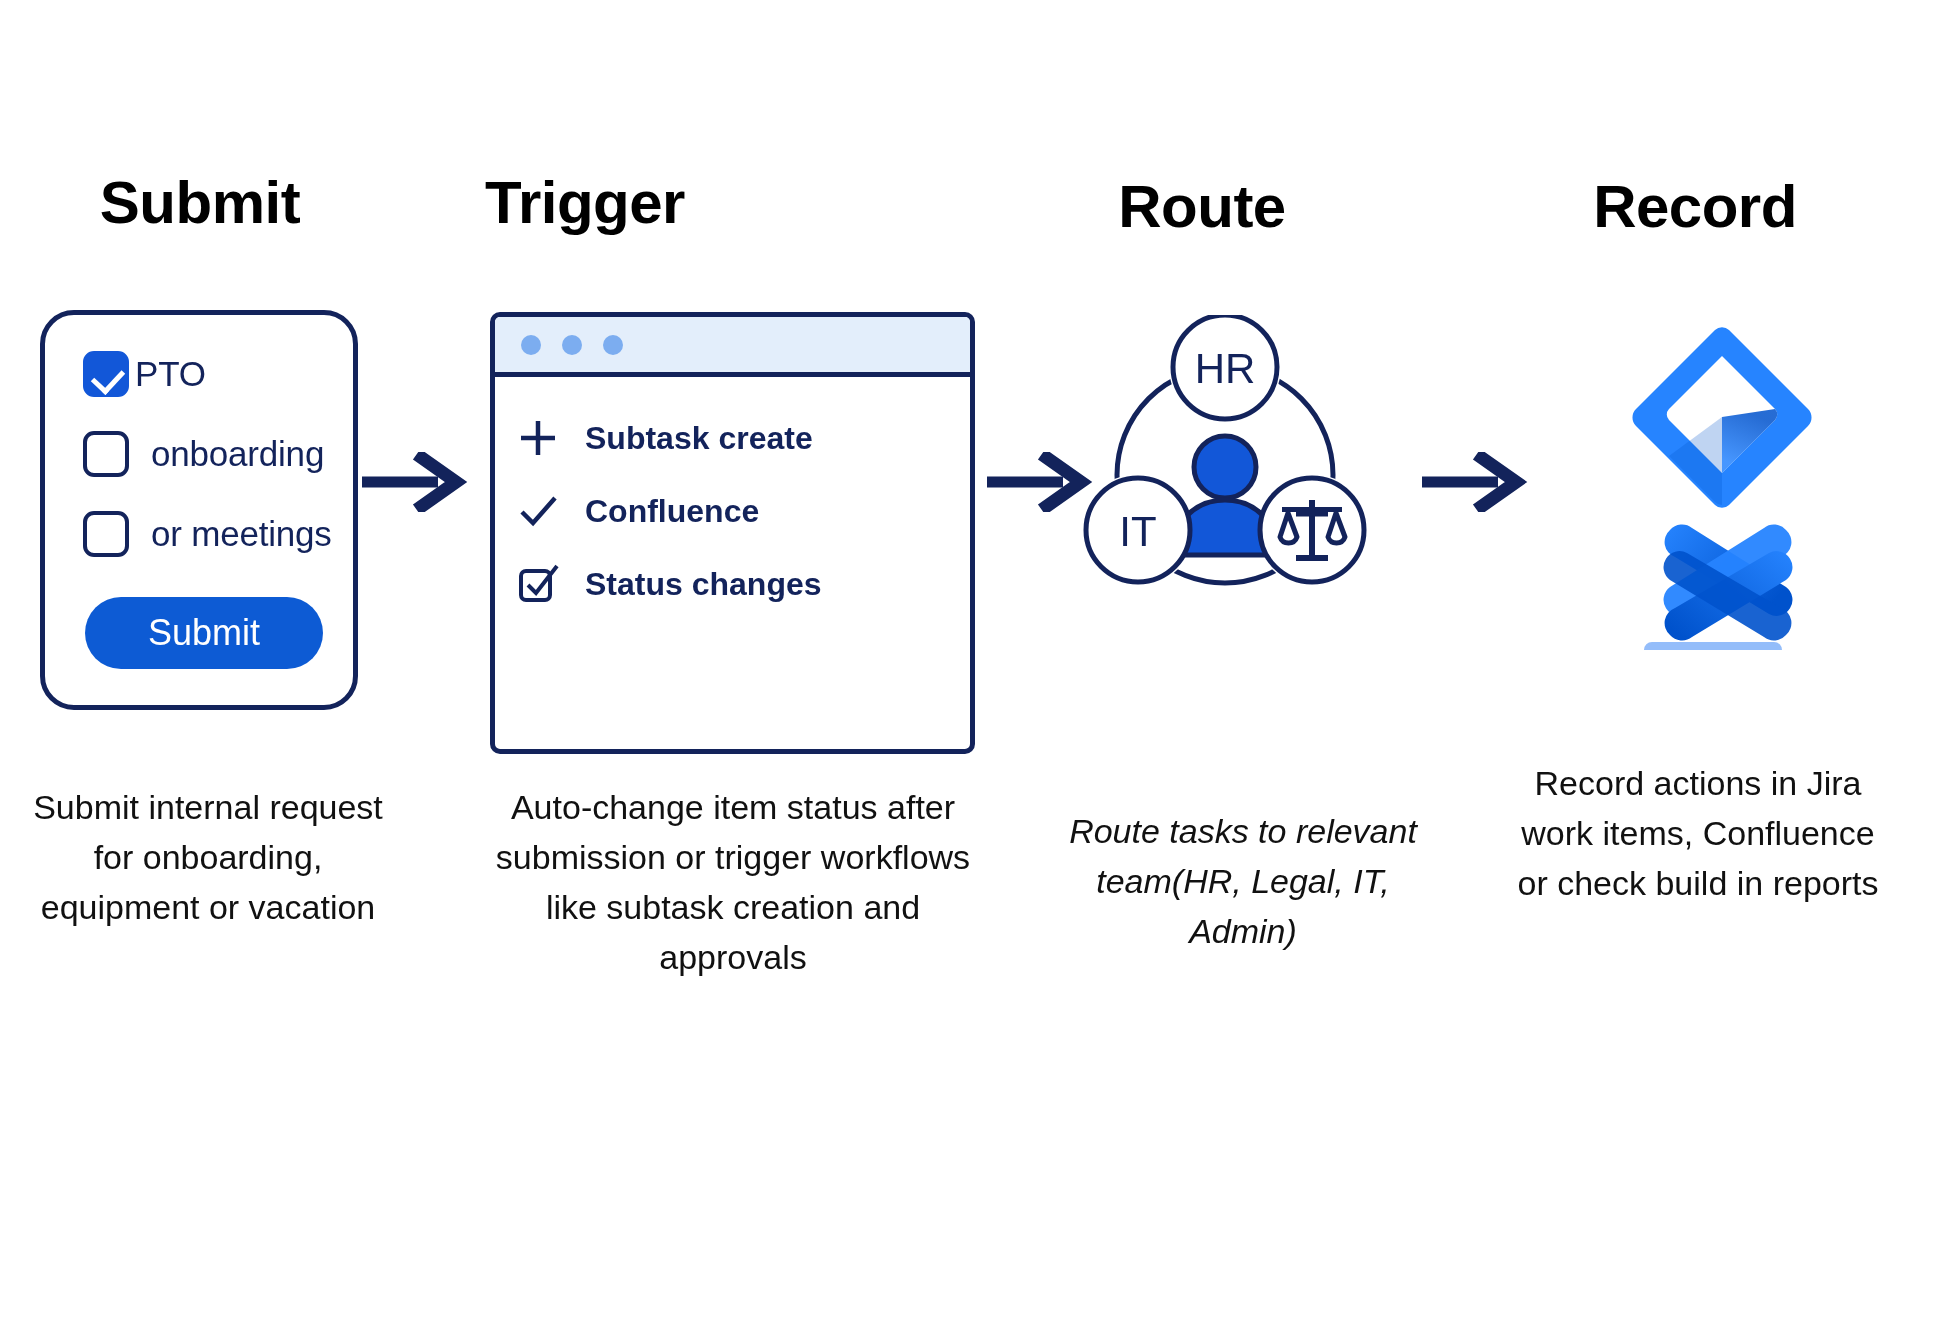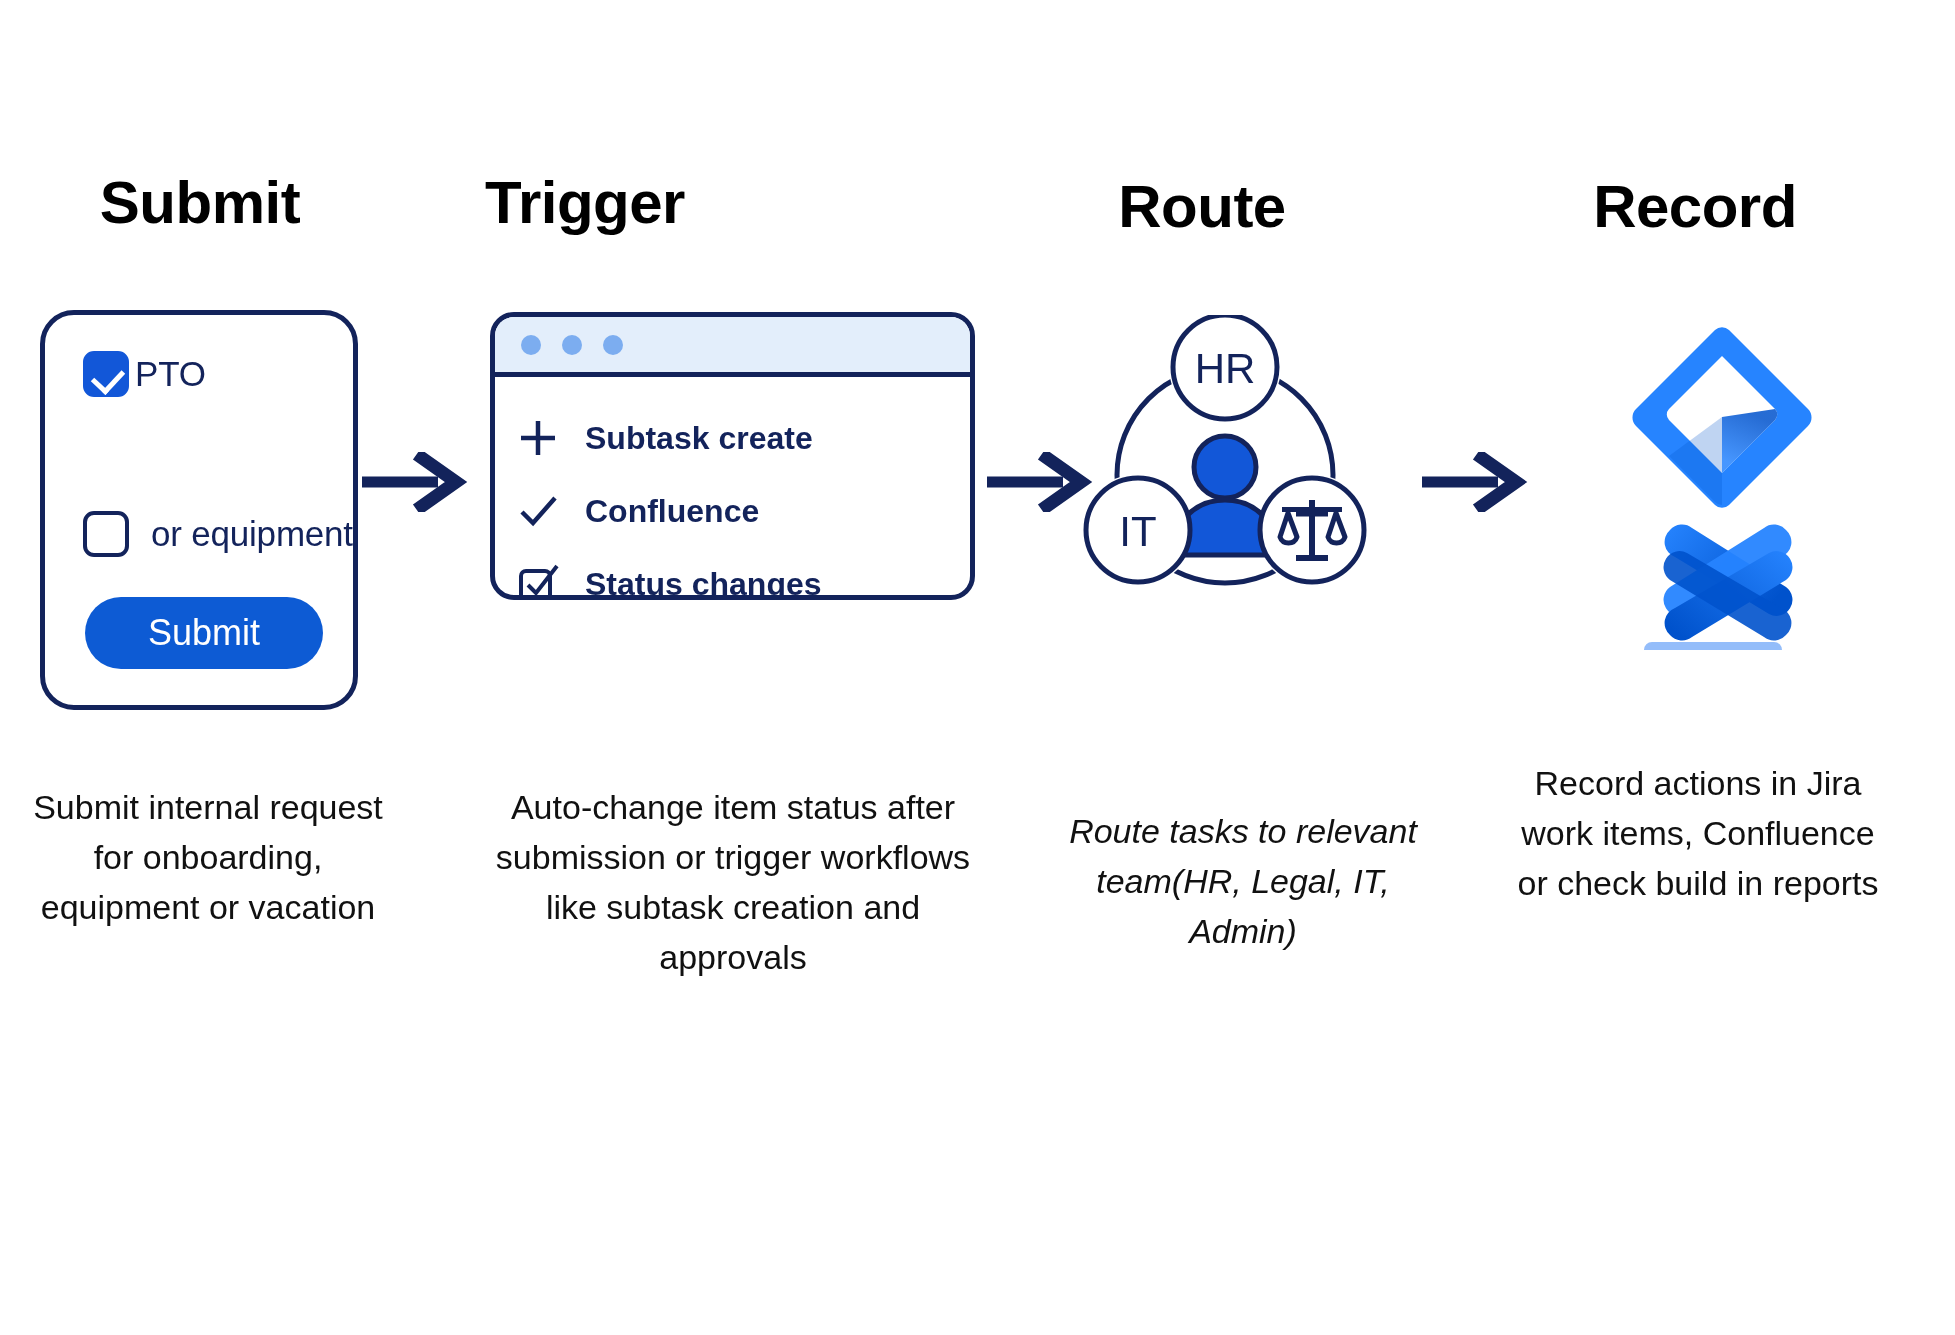--- a/index.html
+++ b/index.html
@@ -112,23 +112,23 @@
     cursor: pointer;
     padding: 0;
   }
 
   
   .trigger-window {
     position: absolute;
     left: 490px;
     top: 312px;
     width: 485px;
-    height: 288px;
+    height: 442px;
     border: 5px solid #13235B;
-    border-radius: 24px;
+    border-radius: 10px;
     background: #ffffff;
     box-sizing: border-box;
     overflow: hidden;
   }
   .trigger-titlebar {
     height: 60px;
     background: #E3EEFB;
     border-bottom: 5px solid #13235B;
     display: flex;
     align-items: center;
@@ -219,24 +219,28 @@
   <div class="heading" id="heading-2">Route</div>
   <div class="heading" id="heading-3">Record</div>
 
   <div class="submit-card">
 
     <div class="check-row" id="check-row-0">
       <span class="cbox checked"></span>
       <span class="check-label">PTO</span>
     </div>
 
+    <div class="check-row" id="check-row-1">
+      <span class="cbox unchecked"></span>
+      <span class="check-label">onboarding</span>
+    </div>
 
     <div class="check-row" id="check-row-2">
       <span class="cbox unchecked"></span>
-      <span class="check-label">or equipment</span>
+      <span class="check-label">or meetings</span>
     </div>
 
     <button class="submit-btn">Submit</button>
   </div>
 
   <svg class="arrow" id="arrow-0" viewBox="0 0 120 60">
     <path d="M2 30 H78" stroke="#13235B" stroke-width="11" fill="none"></path>
     <path d="M62 6 L96 30 L62 54" stroke="#13235B" stroke-width="13" fill="none" stroke-linecap="square" stroke-linejoin="miter"></path>
   </svg>
 

